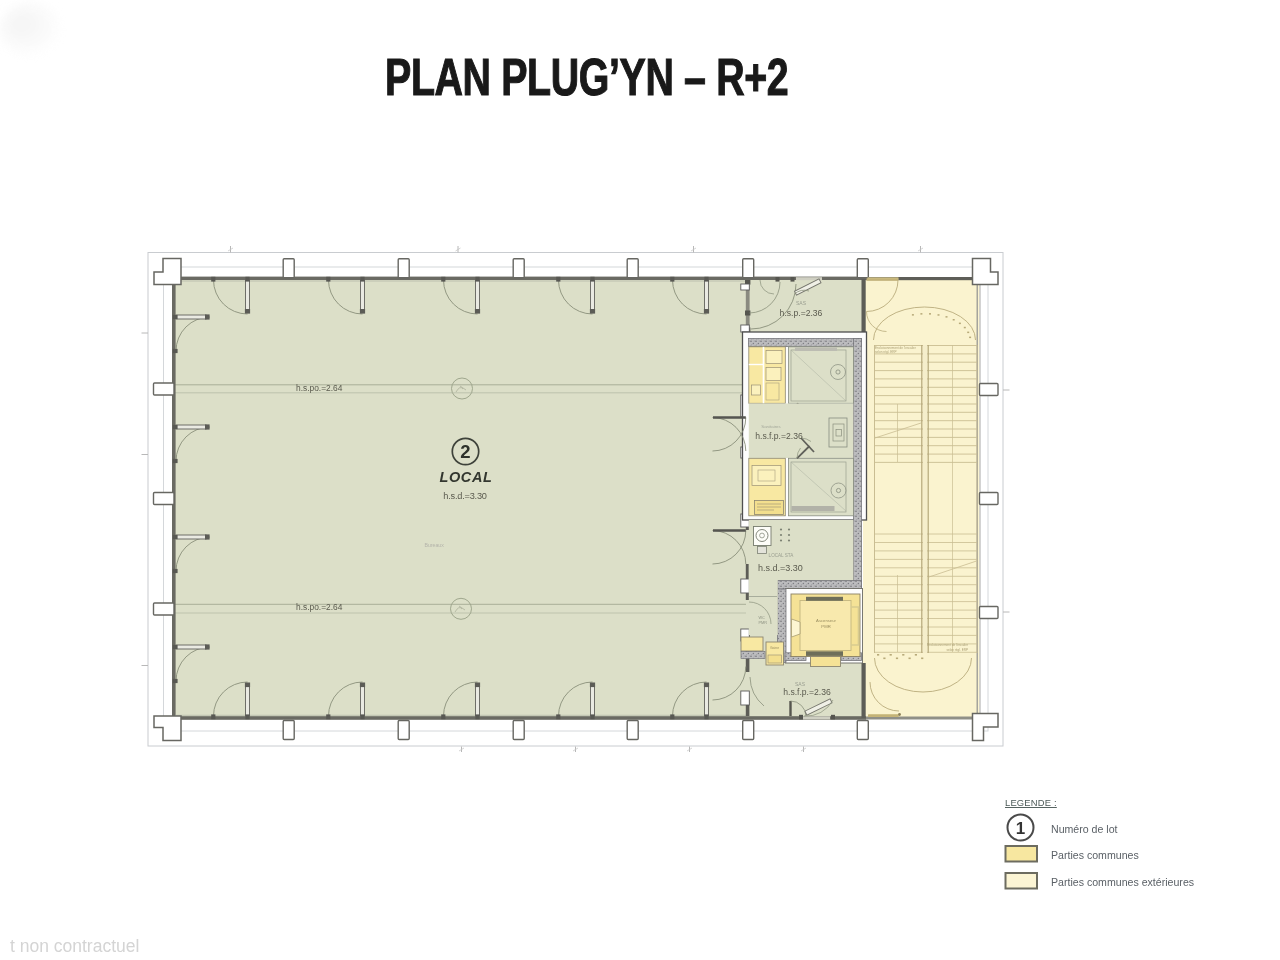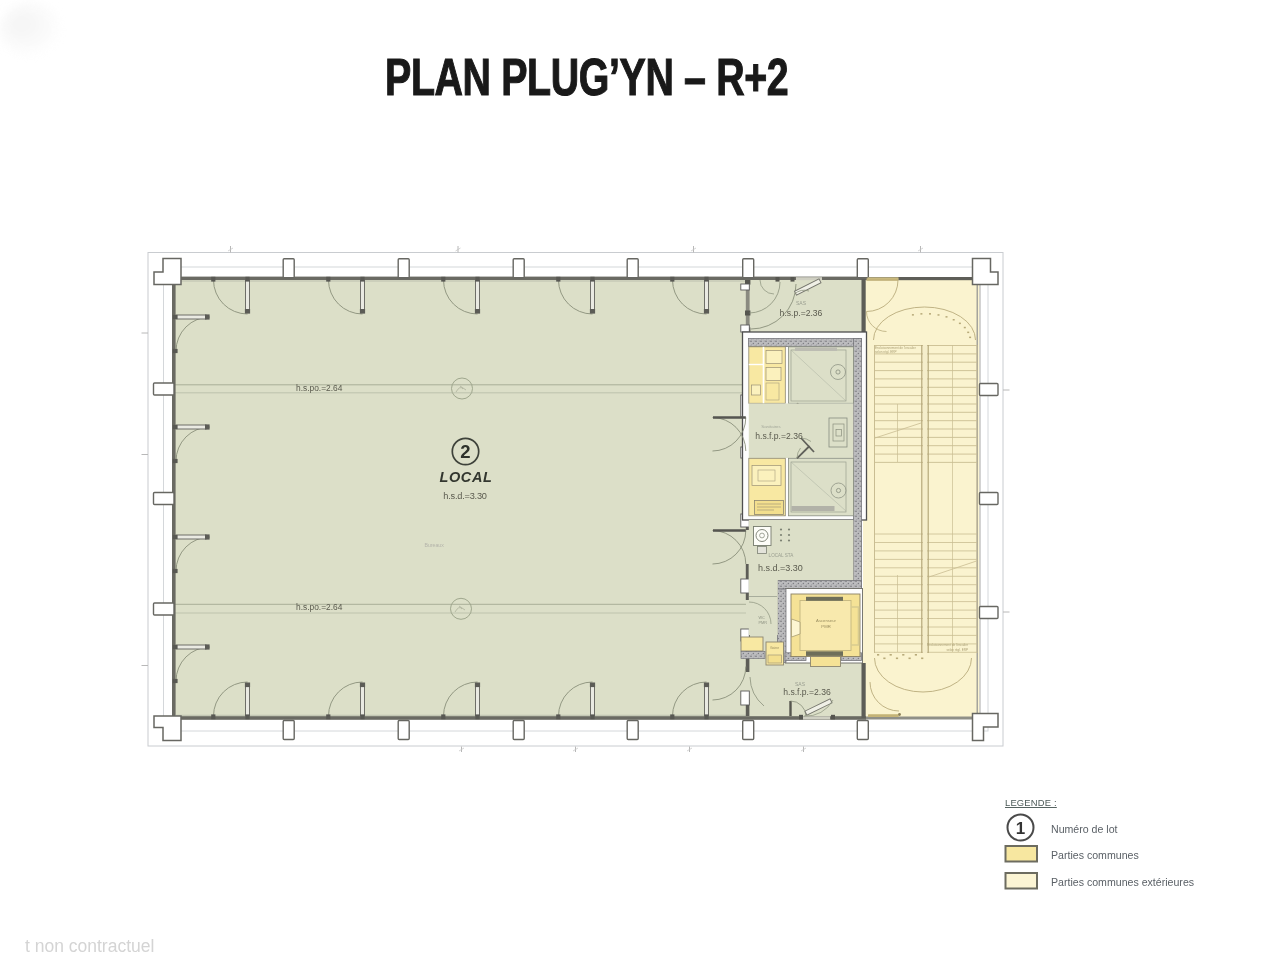--- a/index.html
+++ b/index.html
@@ -1,21 +1,21 @@
 <!DOCTYPE html>
 <html><head>
 <meta charset="utf-8">
 <style>
   html,body { margin:0; padding:0; background:#ffffff; width:1280px; height:960px; overflow:hidden; }
   * { font-family:"Liberation Sans", sans-serif; }
   #page { position:relative; width:1256px; height:960px; }
   #title { position:absolute; left:385px; top:47px; font-size:52px; font-weight:bold;
            color:#191919; letter-spacing:-0.5px; white-space:nowrap; -webkit-text-stroke:1.1px #191919;
            transform:scale(0.757,1); transform-origin:0 0; }
-  #footer { position:absolute; left:25px; top:936px; font-size:17.5px; color:#d4d4d4; }
+  #footer { position:absolute; left:10px; top:936px; font-size:17.5px; color:#d4d4d4; }
 </style>
 </head>
 <body>
 <div id="page">
 
 <div style="position:absolute;left:0px;top:2px;width:62px;height:55px;background:radial-gradient(ellipse at 35% 40%, #e2e2e2 0%, #f2f2f2 45%, #ffffff 75%);opacity:0.35;border-radius:50%;filter:blur(4px);"></div>
 
 <div id="title">PLAN PLUG’YN – R+2</div>
 
 <svg width="1280" height="960" viewBox="0 0 1280 960" style="position:absolute;left:0;top:0">

